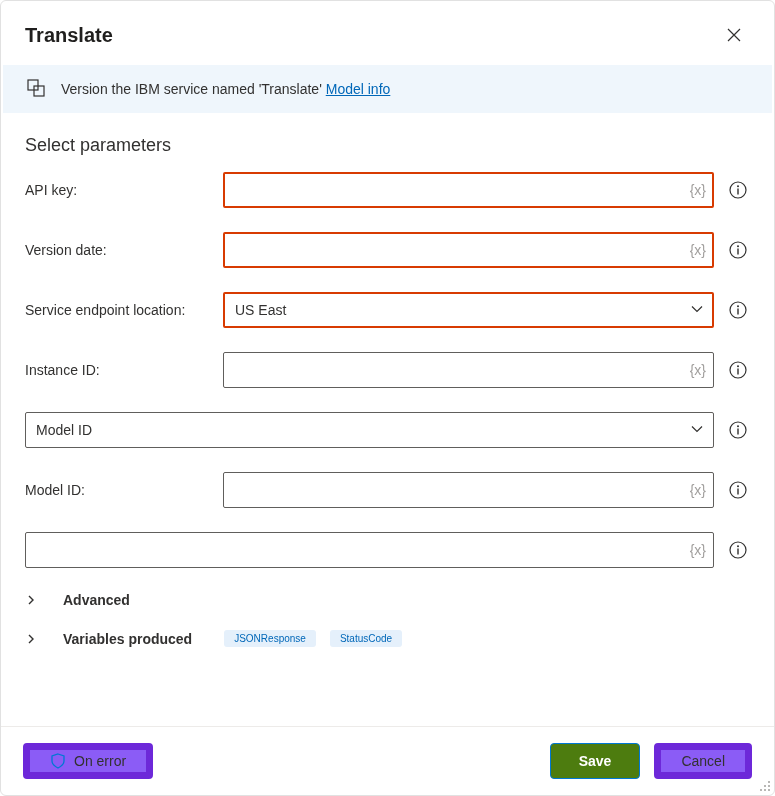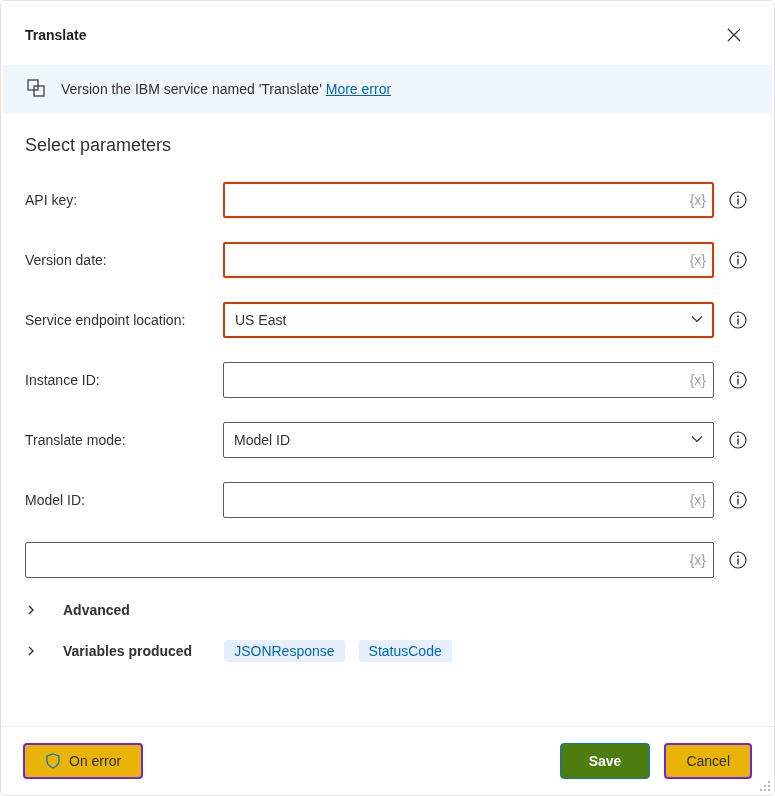--- a/index.html
+++ b/index.html
@@ -21,21 +21,21 @@
       flex-direction: column;
       position: relative;
     }
     .header {
       padding: 18px 24px 14px 24px;
       display: flex;
       align-items: center;
       justify-content: space-between;
     }
     .header h1 {
-      font-size: 14px;
+      font-size: 20px;
       font-weight: 600;
       color: #201f1e;
     }
     .close-btn {
       width: 32px;
       height: 32px;
       background: none;
       border: none;
       cursor: pointer;
       display: flex;
@@ -64,21 +64,21 @@
     }
     .content {
       flex: 1;
       padding: 22px 24px 10px 24px;
       overflow-y: auto;
     }
     .section-title {
       font-size: 18px;
       font-weight: 400;
       color: #323130;
-      margin-bottom: 26px;
+      margin-bottom: 16px;
     }
     .row {
       display: flex;
       align-items: center;
       margin-bottom: 24px;
       gap: 12px;
     }
     .label-col {
       width: 186px;
       flex-shrink: 0;
@@ -148,43 +148,43 @@
     .chips {
       display: flex;
       gap: 14px;
       margin-left: 8px;
     }
     .chip {
       background: #e5f0fb;
       color: #0067b8;
       padding: 3px 10px;
       border-radius: 3px;
-      font-size: 14px;
+      font-size: 10px;
     }
     .footer {
       border-top: 1px solid #edebe9;
       padding: 16px 22px;
       display: flex;
       align-items: center;
       justify-content: space-between;
     }
     .btn {
       height: 36px;
       padding: 0 20px;
       border-radius: 4px;
       font-size: 14px;
       font-family: inherit;
       cursor: pointer;
       display: inline-flex;
       align-items: center;
       gap: 8px;
     }
     .btn-secondary {
-      background: #eab308;
-      border: 2px solid #6d28d9;
+      background: #8b5cf6;
+      border: 7px solid #6d28d9;
       color: #323130;
     }
     .btn-primary {
       background: #4d7c0f;
       border: 1px solid #0078d4;
       color: #fff;
       font-weight: 600;
       padding: 0 28px;
     }
     .right-buttons { display: flex; gap: 14px; }
@@ -213,21 +213,21 @@
 
   <div class="info-banner">
     <span class="banner-icon">
       <svg width="20" height="20" viewBox="0 0 20 20">
           <rect x="1" y="1" width="10" height="10" fill="none" stroke="#323130" stroke-width="1.2"></rect>
           <rect x="7" y="7" width="10" height="10" fill="none" stroke="#323130" stroke-width="1.2"></rect>
         </svg>
     </span>
     <span class="banner-text">
       <span>Version the IBM service named 'Translate'</span>
-      <a class="banner-link">More error</a>
+      <a class="banner-link">Model info</a>
     </span>
   </div>
 
   <div class="content">
     <div class="section-title">Select parameters</div>
 
     <div class="row">
       <div class="label-col">API key:</div>
       <div class="input-col">
         <input type="text" class="txt-input error" value="" style="">
@@ -287,21 +287,20 @@
       <button class="info-btn">
         <svg width="18" height="18" viewBox="0 0 18 18">
             <circle cx="9" cy="9" r="8" fill="none" stroke="#323130" stroke-width="1.2"></circle>
             <circle cx="9" cy="5.2" r="1" fill="#323130"></circle>
             <rect x="8.3" y="7.5" width="1.4" height="6" fill="#323130"></rect>
           </svg>
       </button>
     </div>
 
     <div class="row">
-      <div class="label-col">Translate mode:</div>
       <div class="input-col">
         <div class="txt-input select" style="display:flex;align-items:center;">
           <span>Model ID</span>
         </div>
         <span class="chevron">
           <svg width="14" height="14" viewBox="0 0 14 14">
               <path d="M2 5 L7 10 L12 5" stroke="#323130" stroke-width="1.2" fill="none"></path>
             </svg>
         </span>
       </div>

